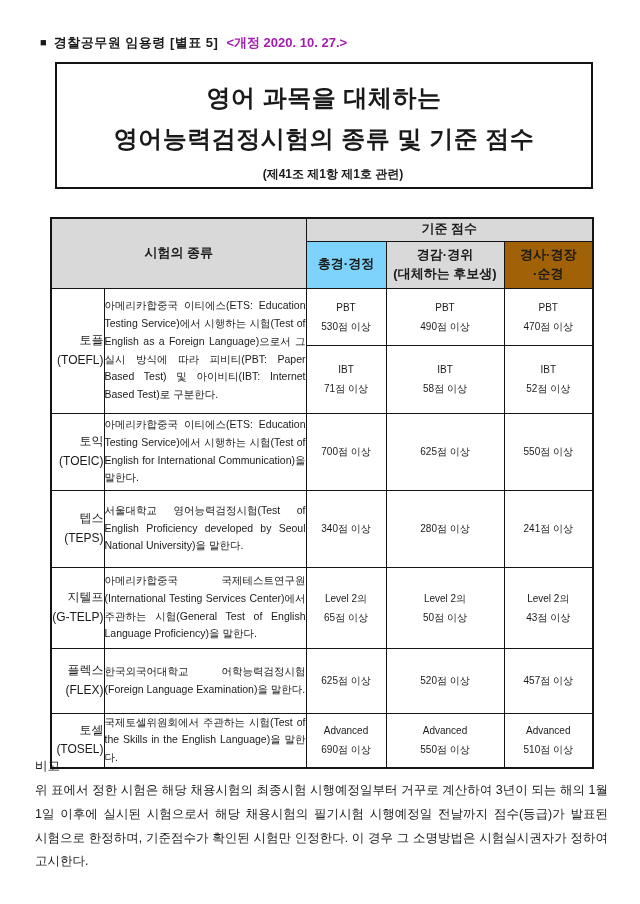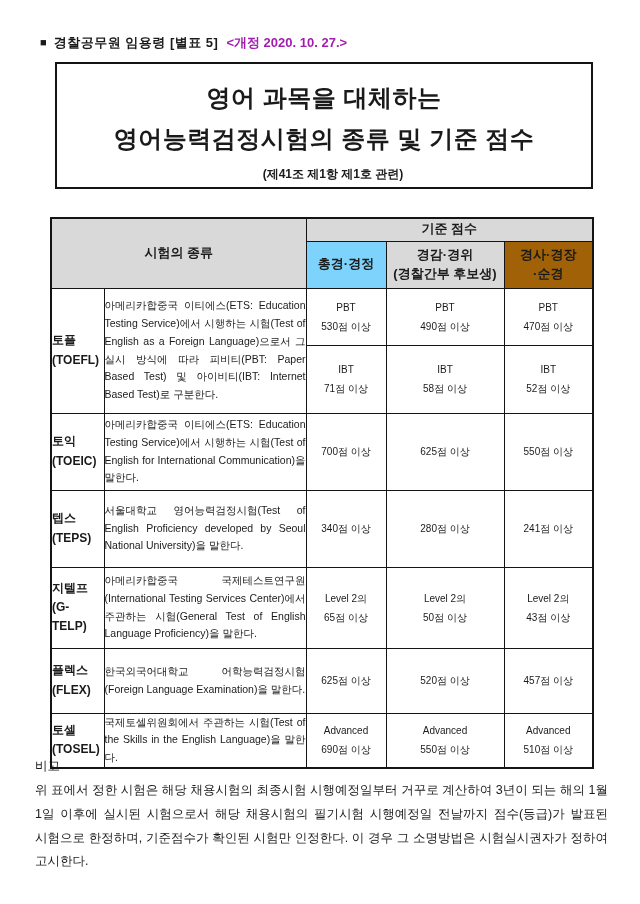--- a/index.html
+++ b/index.html
@@ -22,21 +22,21 @@
   .title-line.l2{margin-top:9px;}
   .title-sub{font-size:12px;font-weight:bold;margin-top:11px;padding-left:18px;}
   
   table.score-table{
     position:absolute;top:217px;left:50px;width:542px;
     border-collapse:collapse;table-layout:fixed;
     border:2px solid #141414;
   }
   table.score-table td{border:1px solid #141414;padding:0;vertical-align:middle;box-sizing:border-box;}
   td.hd{font-weight:bold;font-size:13px;text-align:center;white-space:pre-line;line-height:1.45;}
-  td.name-cell{font-weight:bold;font-size:12px;text-align:left;white-space:pre-line;line-height:1.6;}
+  td.name-cell{font-weight:normal;font-size:12px;text-align:right;white-space:pre-line;line-height:1.6;}
   td.desc-cell{font-size:10.5px;text-align:justify;padding:6px 8px;line-height:1.7;}
   td.score-cell{font-size:10px;text-align:center;white-space:pre-line;line-height:1.9;}
   tr.h-top{height:23px;}
   tr.h-bottom{height:47px;}
   tr.r-toefl-pbt{height:57px;}
   tr.r-toefl-ibt{height:68px;}
   tr.r-toeic{height:77px;}
   tr.r-teps{height:77px;}
   tr.r-gtelp{height:81px;}
   tr.r-flex{height:65px;}
@@ -70,21 +70,21 @@
         <col style="width:89px">
     </colgroup>
     <tbody>
       <tr class="h-top">
         <td class="hd" colspan="2" rowspan="2" style="background-color: rgb(217, 217, 217);">시험의 종류</td>
         <td class="hd" colspan="3" style="background-color: rgb(217, 217, 217);">기준 점수</td>
       </tr>
       <tr class="h-bottom">
         <td class="hd" style="background-color: #7dd3fc;">총경·경정</td>
         <td class="hd" style="background-color: rgb(217, 217, 217);">경감·경위
-(경찰간부 후보생)</td>
+(대체하는 후보생)</td>
         <td class="hd" style="background-color: #a16207;">경사·경장
 ·순경</td>
       </tr>
 
       <tr class="r-toefl-pbt">
         <td class="name-cell" rowspan="2">토플
 (TOEFL)</td>
         <td class="desc-cell" rowspan="2">아메리카합중국 이티에스(ETS: Education Testing Service)에서 시행하는 시험(Test of English as a Foreign Language)으로서 그 실시 방식에 따라 피비티(PBT: Paper Based Test) 및 아이비티(IBT: Internet Based Test)로 구분한다.</td>
         <td class="score-cell">PBT
 530점 이상</td>

